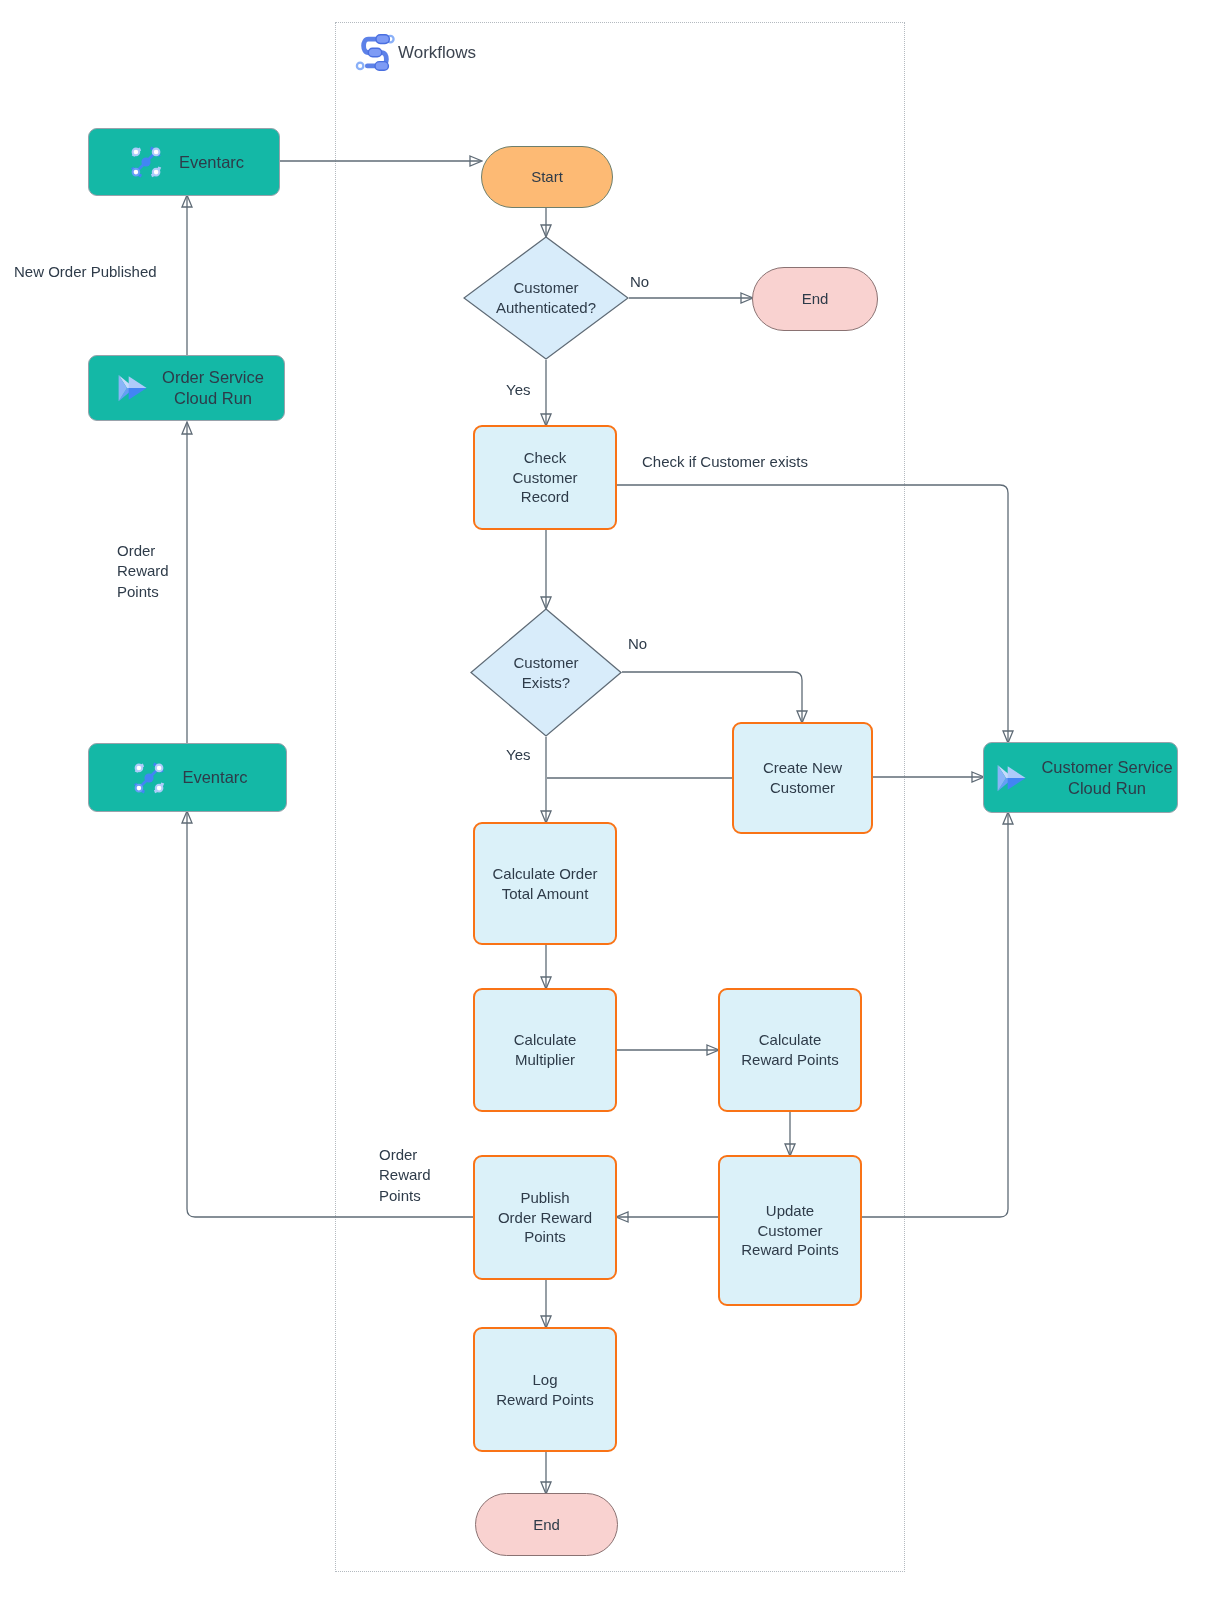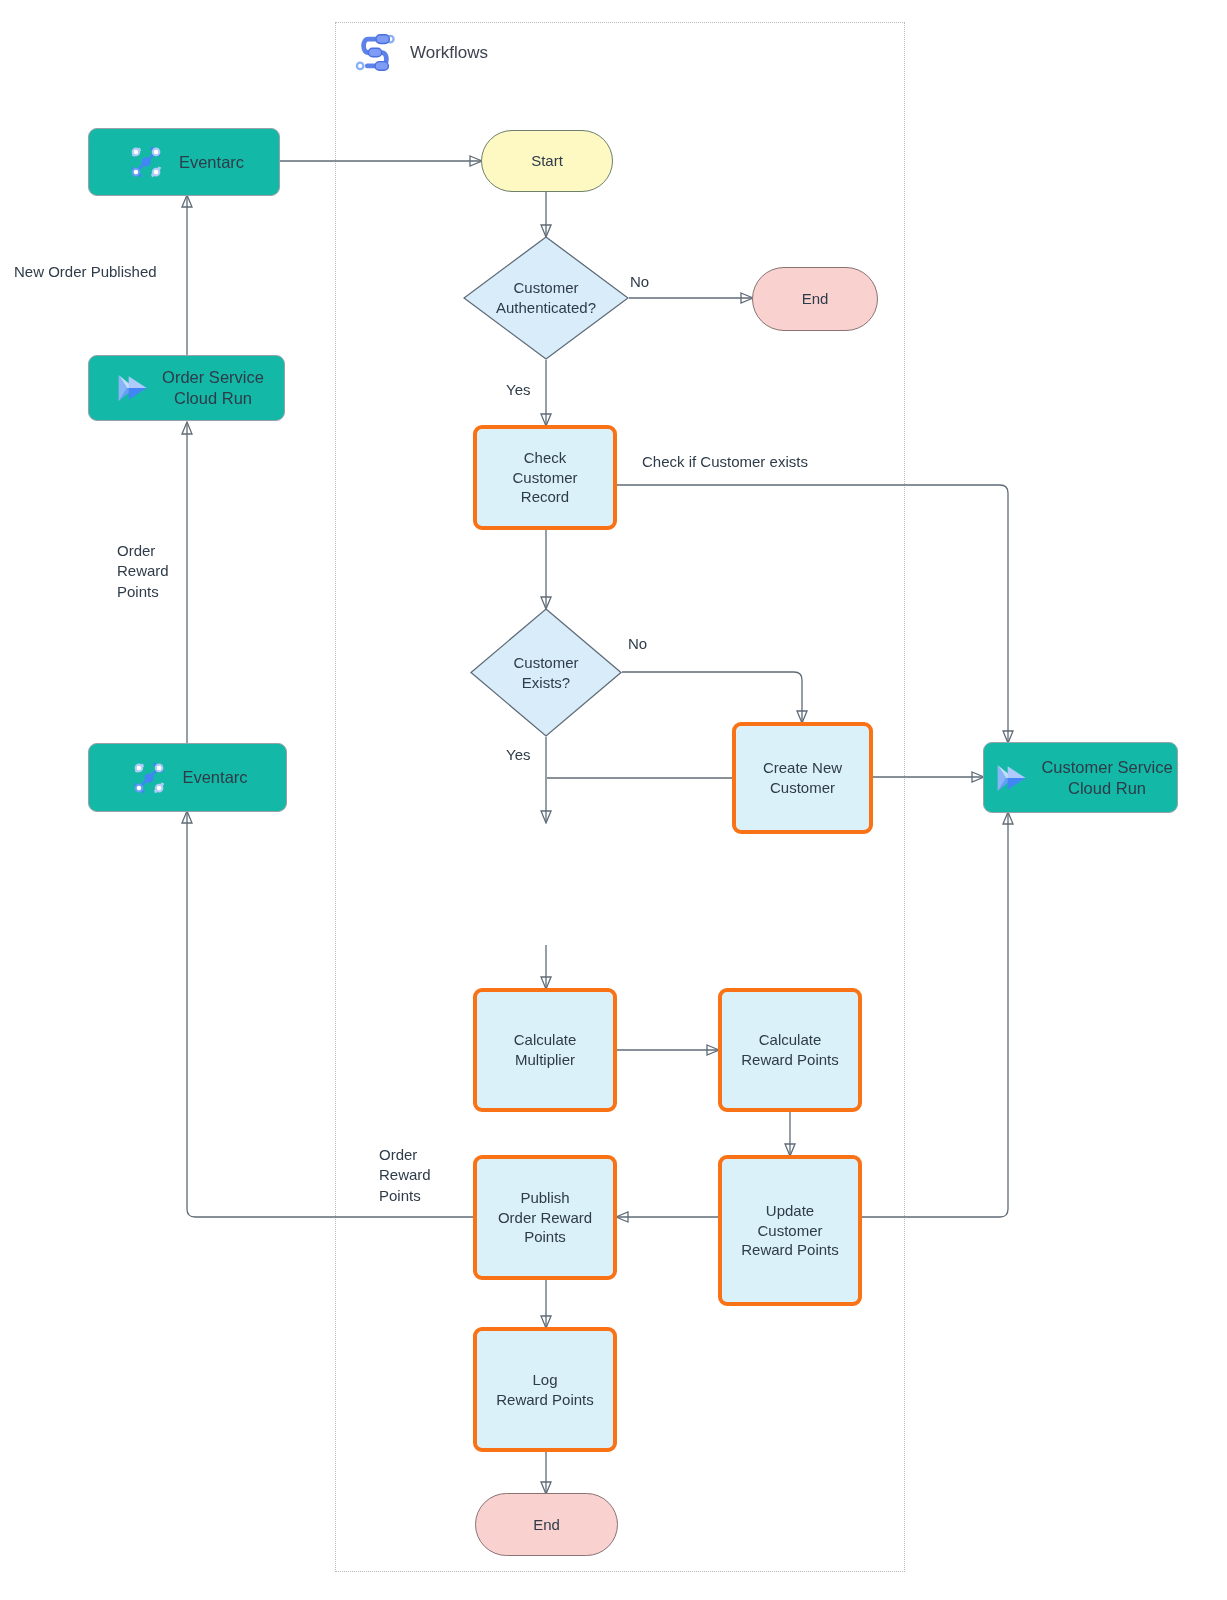--- a/index.html
+++ b/index.html
@@ -1,29 +1,29 @@
 <!DOCTYPE html>
 <html><head>
 <meta charset="utf-8">
 <style>
   html,body{margin:0;padding:0;background:#fff;}
   .canvas{position:relative;width:1227px;height:1600px;background:#ffffff;
           font-family:"Liberation Sans",sans-serif;color:#2e3b49;overflow:hidden;}
   .frame{position:absolute;left:335px;top:22px;width:570px;height:1550px;
          border:1.5px dotted #b4bac0;box-sizing:border-box;}
-  .frame-header{position:absolute;left:352px;top:30px;display:flex;align-items:center;gap:12px;}
+  .frame-header{position:absolute;left:352px;top:30px;display:flex;align-items:center;}
   .frame-title{font-size:17px;color:#3c4450;}
   .edges{position:absolute;left:0;top:0;width:1227px;height:1600px;pointer-events:none;}
   .edges path{fill:none;stroke:#5f6b76;stroke-width:1.3px;}
   .node{position:absolute;display:flex;align-items:center;justify-content:center;
         text-align:center;box-sizing:border-box;font-size:15px;line-height:1.32;}
   .node-label{white-space:pre-line;}
-  .process{background:#dbf1f9;border:4px solid #f97316;border-radius:9px;}
+  .process{background:#dbf1f9;border:2px solid #f97316;border-radius:9px;}
   .terminal{border-radius:33px;border:1px solid #656e75;}
-  .start-node{background:#fef9c3;border-color:#6d7f6d;}
+  .start-node{background:#fdba74;border-color:#6d7f6d;margin-top:16px;}
   .end-node{background:#f9d2d0;border-color:#8a7272;}
   .service{background:#14b8a6;border:1px solid #99a2ab;border-radius:9px;
            display:flex;align-items:center;justify-content:center;gap:11px;
            font-size:16.5px;line-height:1.25;}
   .svc-icon{display:flex;align-items:center;justify-content:center;flex:0 0 auto;}
   .diamond{background:transparent;}
   .diamond .shape{position:absolute;left:0;top:0;width:100%;height:100%;}
   .diamond .shape polygon{fill:#d8ecfa;stroke:#5f6b76;stroke-width:1.3px;}
   .diamond .node-label{position:relative;z-index:1;}
   .edge-label{position:absolute;font-size:15px;color:#2e3b49;white-space:pre-line;line-height:1.35;}
@@ -172,20 +172,24 @@
     </svg>
     <span class="node-label">Customer
 Exists?</span>
   </div>
 
   <div class="node process" style="left:732px;top:722px;width:141px;height:112px;">
     <span class="node-label">Create New
 Customer</span>
   </div>
 
+  <div class="node process" style="left:473px;top:822px;width:144px;height:123px;">
+    <span class="node-label">Calculate Order
+Total Amount</span>
+  </div>
 
   <div class="node process" style="left:473px;top:988px;width:144px;height:124px;">
     <span class="node-label">Calculate
 Multiplier</span>
   </div>
 
   <div class="node process" style="left:718px;top:988px;width:144px;height:124px;">
     <span class="node-label">Calculate
 Reward Points</span>
   </div>

